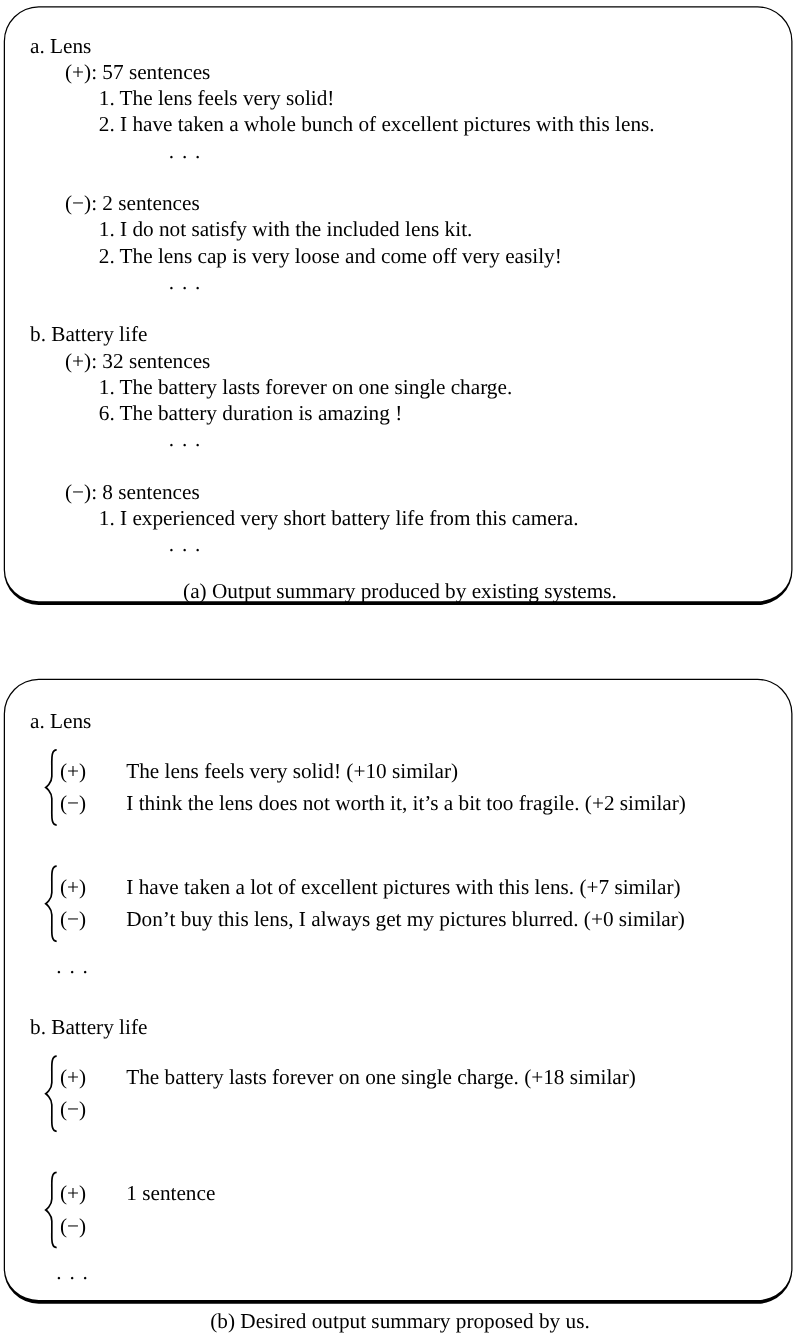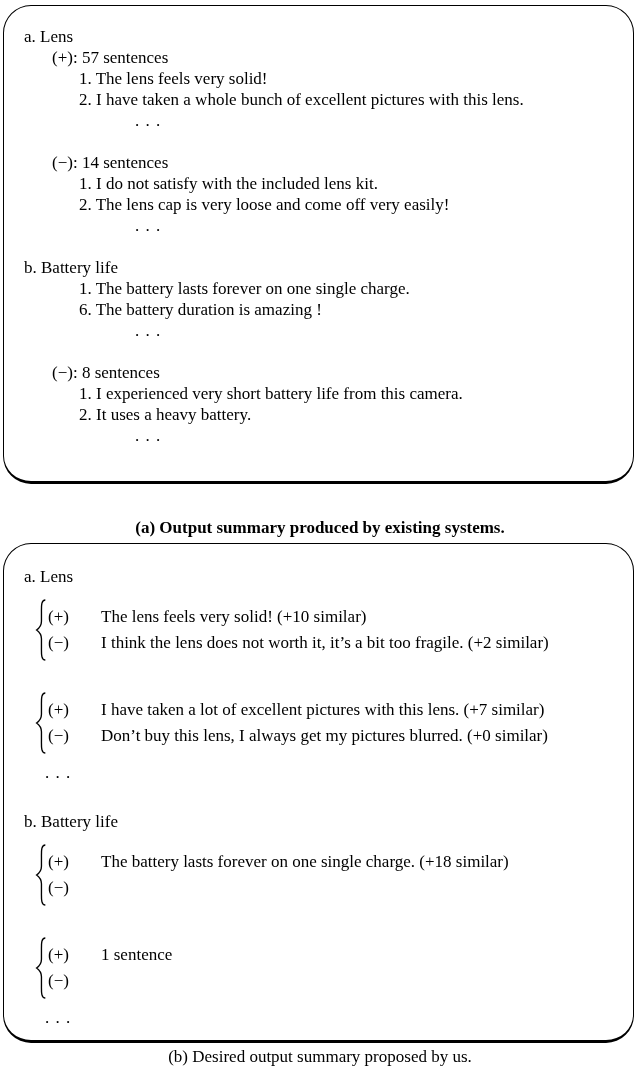--- a/index.html
+++ b/index.html
@@ -38,21 +38,21 @@
   }
   .caption {
     position: absolute;
     left: 0;
     width: 640px;
     text-align: center;
     font-size: 17px;
     line-height: 21px;
     white-space: nowrap;
   }
-  .caption-a { top: 517px; font-weight: bold; }
+  .caption-a { top: 462px; }
   .caption-b { top: 1046px; }
 
   
   .pa-line {
     font-size: 17px;
     line-height: 21px;
     white-space: nowrap;
   }
   .pa-section-title { }
   .pa-group-header { margin-left: 28px; }
@@ -108,40 +108,40 @@
       <div class="pa-line pa-section-title">a. Lens</div>
 
       <div class="pa-group">
         <div class="pa-line pa-group-header">(+): 57 sentences</div>
         <div class="pa-line pa-item">1. The lens feels very solid!</div>
         <div class="pa-line pa-item">2. I have taken a whole bunch of excellent pictures with this lens.</div>
         <div class="pa-line pa-ellipsis">. . .</div>
       </div>
 
       <div class="pa-group pa-gap">
-        <div class="pa-line pa-group-header">(−): 14 sentences</div>
+        <div class="pa-line pa-group-header">(−): 2 sentences</div>
         <div class="pa-line pa-item">1. I do not satisfy with the included lens kit.</div>
         <div class="pa-line pa-item">2. The lens cap is very loose and come off very easily!</div>
         <div class="pa-line pa-ellipsis">. . .</div>
       </div>
     </div>
 
     <div class="pa-section pa-gap">
       <div class="pa-line pa-section-title">b. Battery life</div>
 
       <div class="pa-group">
+        <div class="pa-line pa-group-header">(+): 32 sentences</div>
         <div class="pa-line pa-item">1. The battery lasts forever on one single charge.</div>
         <div class="pa-line pa-item">6. The battery duration is amazing !</div>
         <div class="pa-line pa-ellipsis">. . .</div>
       </div>
 
       <div class="pa-group pa-gap">
         <div class="pa-line pa-group-header">(−): 8 sentences</div>
         <div class="pa-line pa-item">1. I experienced very short battery life from this camera.</div>
-        <div class="pa-line pa-item">2. It uses a heavy battery.</div>
         <div class="pa-line pa-ellipsis">. . .</div>
       </div>
     </div>
 
   </div>
 
   <div class="caption caption-a">(a) Output summary produced by existing systems.</div>
 
   <div class="panel panel-b">
 

